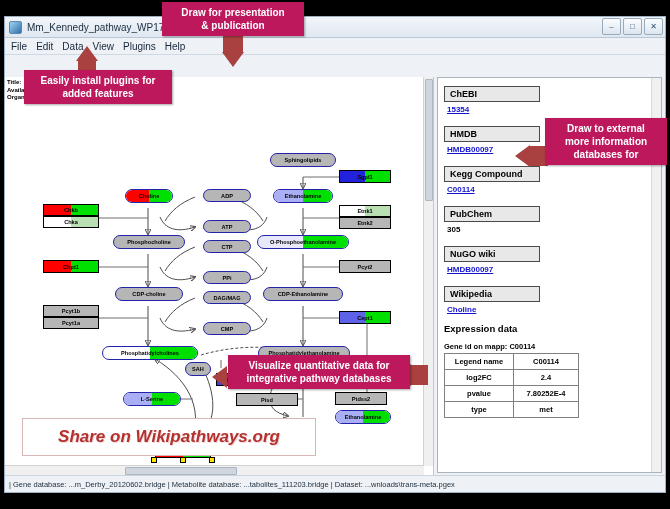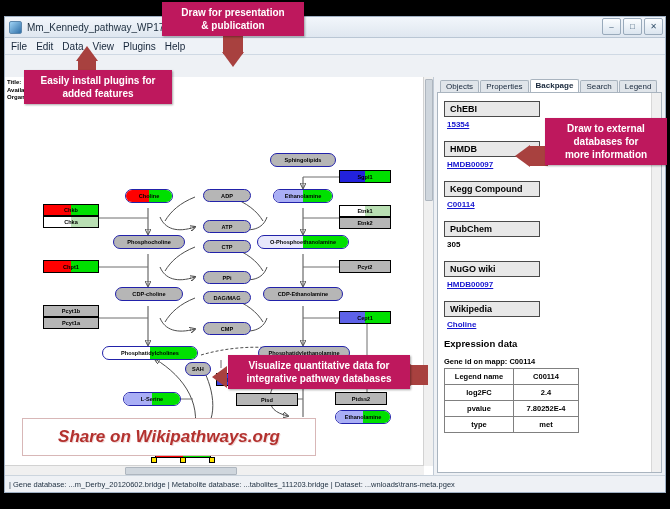--- a/index.html
+++ b/index.html
@@ -471,27 +471,20 @@
 
         <div class="canvas-vsb">
           <div class="thumb" style="left:1px;top:2px;width:6px;height:120px;"></div>
         </div>
         <div class="canvas-hsb">
           <div class="thumb" style="top:1px;left:120px;height:6px;width:110px;"></div>
         </div>
       </div>
 
       <div class="right">
-        <div class="tabs">
-          <div class="tab">Objects</div>
-          <div class="tab">Properties</div>
-          <div class="tab active">Backpage</div>
-          <div class="tab">Search</div>
-          <div class="tab">Legend</div>
-        </div>
 
         <div class="panelbox">
           <div class="panelinner">
 
             <div class="dbhead">ChEBI</div>
             <a class="dblink">15354</a>
 
             <div class="dbhead">HMDB</div>
             <a class="dblink">HMDB00097</a>
 
@@ -550,22 +543,22 @@
 
   <div class="callout" style="left:24px;top:70px;width:148px;">
     <div>Easily install plugins for</div>
     <div>added features</div>
   </div>
   <div class="stem" style="left:78px;top:58px;width:18px;height:16px;"></div>
   <div class="arrow-u" style="left:76px;top:46px;"></div>
 
   <div class="callout" style="left:545px;top:118px;width:122px;">
     <div>Draw  to external</div>
+    <div>more information</div>
     <div>databases  for</div>
-    <div>more information</div>
   </div>
   <div class="stem" style="left:530px;top:146px;width:18px;height:20px;"></div>
   <div class="arrow-l" style="left:515px;top:145px;"></div>
 
   <div class="callout" style="left:228px;top:355px;width:182px;">
     <div>Visualize quantitative data  for</div>
     <div>integrative pathway databases</div>
   </div>
   <div class="stem" style="left:410px;top:365px;width:18px;height:20px;"></div>
   <div class="arrow-r" style="left:410px;top:364px;"></div>

